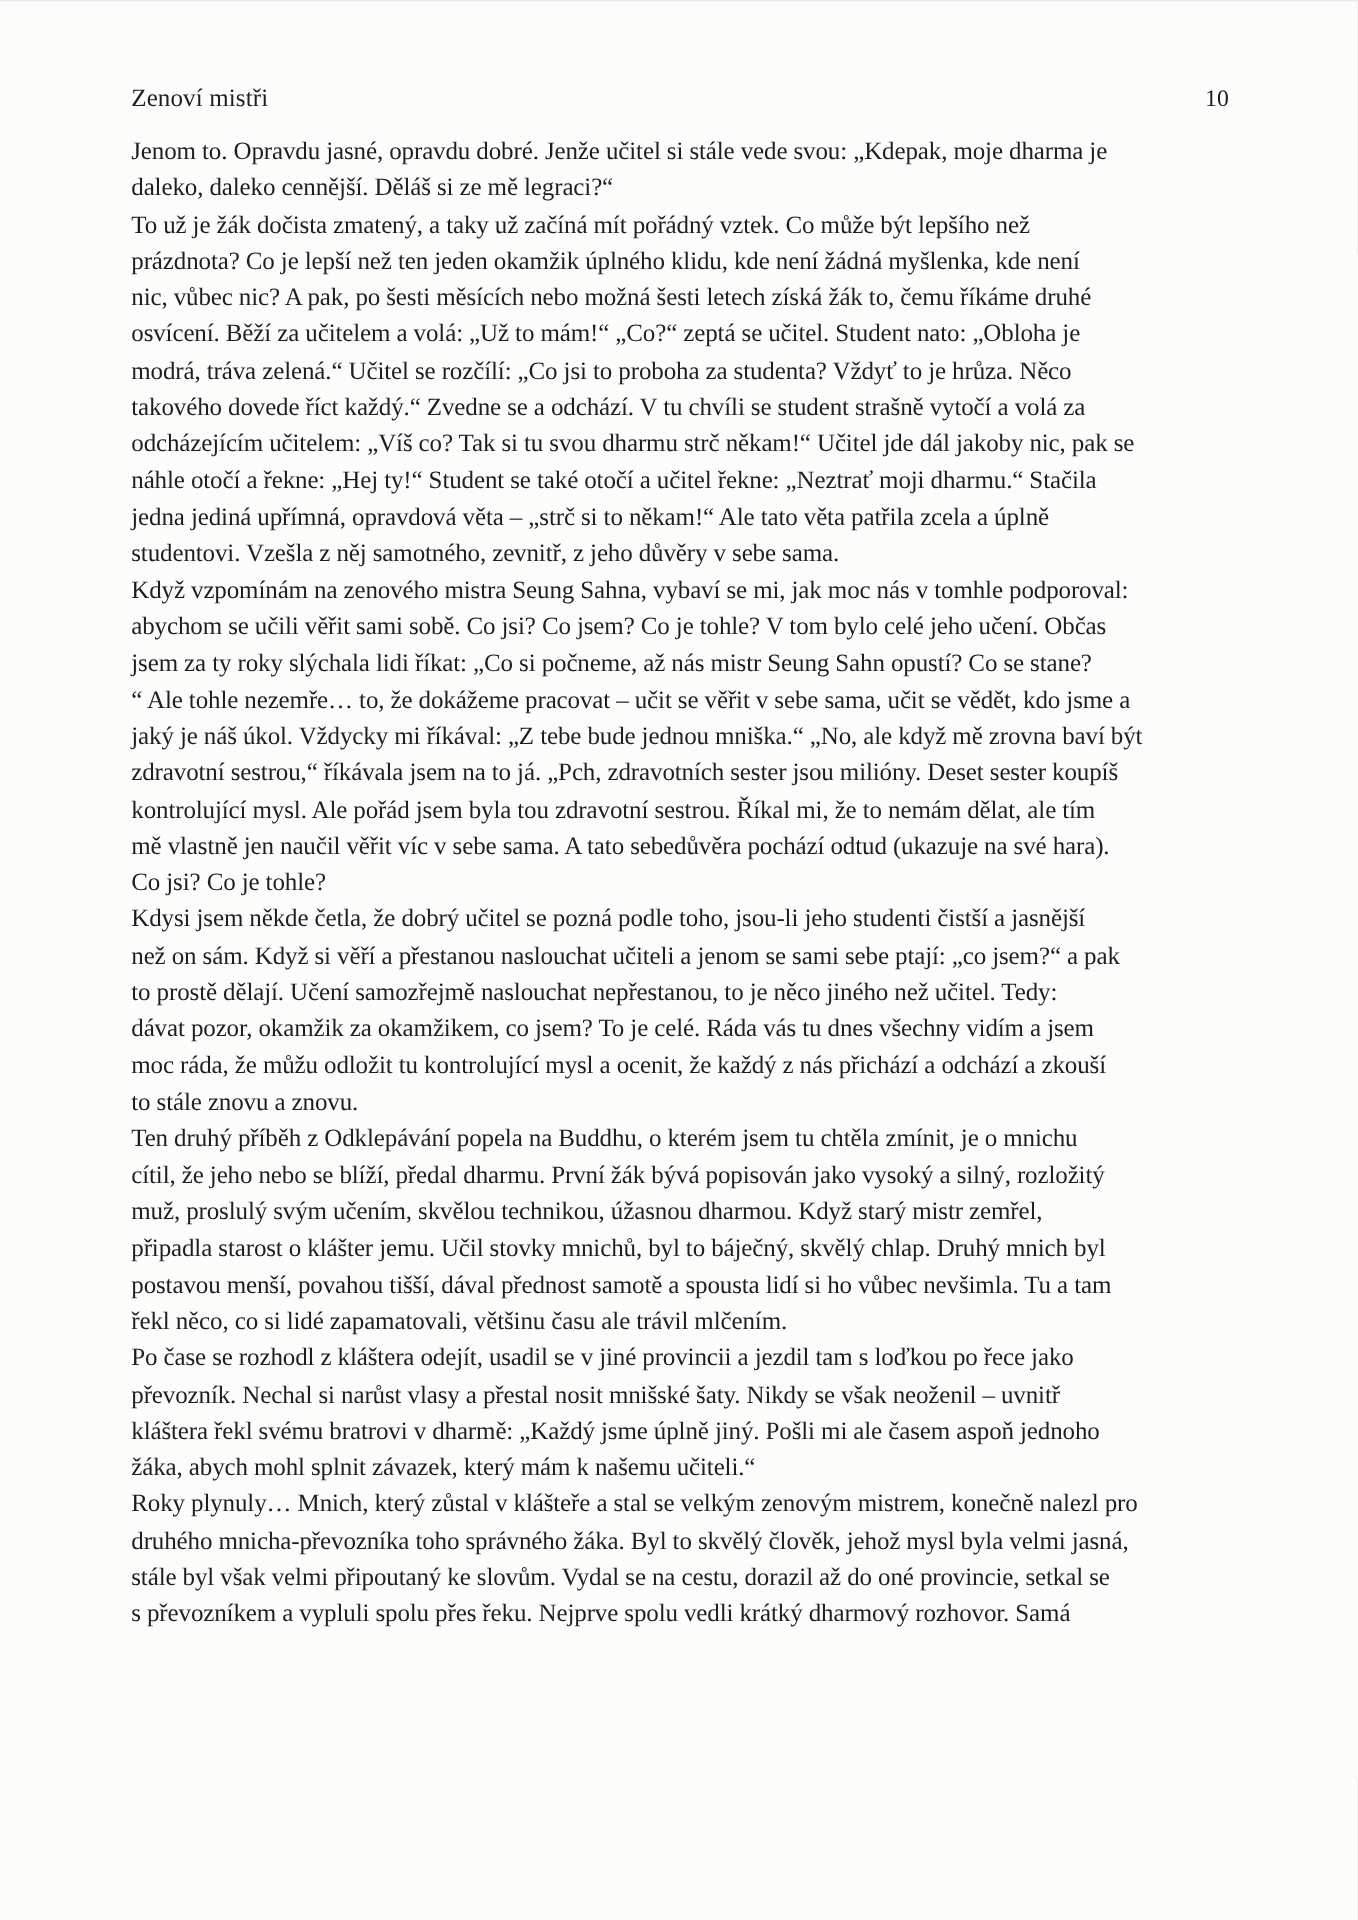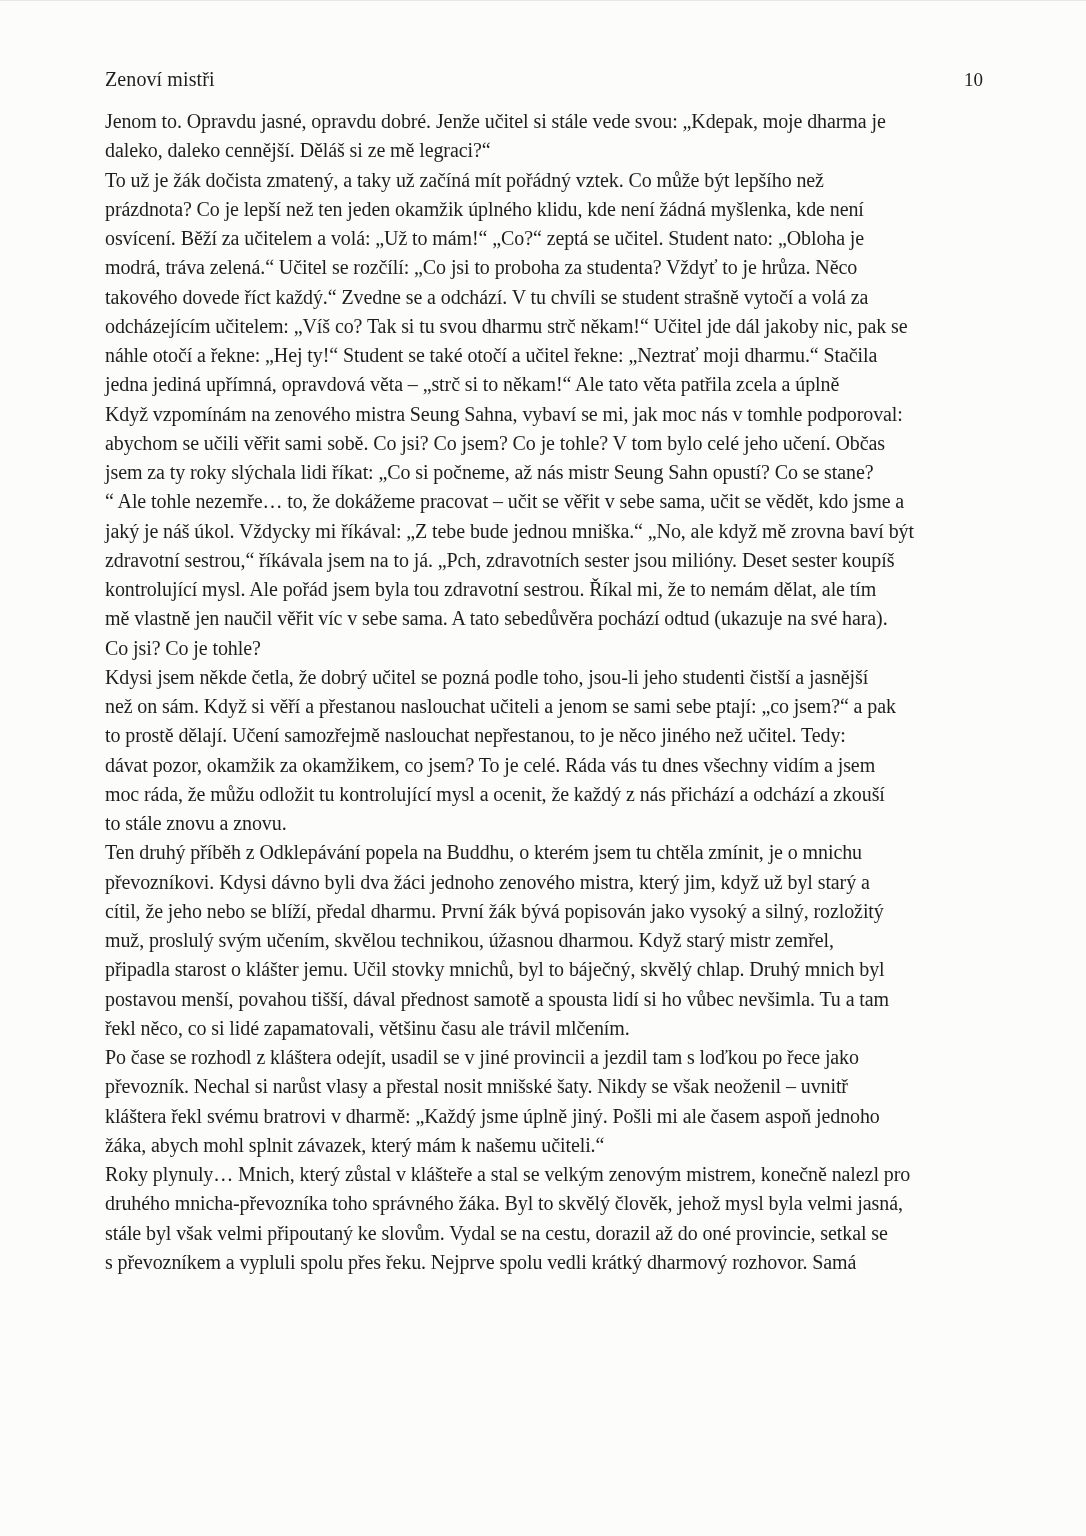--- a/index.html
+++ b/index.html
@@ -56,43 +56,44 @@
   <div class="running-header">
     <span class="title">Zenoví mistři</span>
     <span class="page-number">10</span>
   </div>
 
   <div class="body-text">
       <div class="text-line">Jenom to. Opravdu jasné, opravdu dobré. Jenže učitel si stále vede svou: „Kdepak, moje dharma je</div>
       <div class="text-line">daleko, daleko cennější. Děláš si ze mě legraci?“</div>
       <div class="text-line">To už je žák dočista zmatený, a taky už začíná mít pořádný vztek. Co může být lepšího než</div>
       <div class="text-line">prázdnota? Co je lepší než ten jeden okamžik úplného klidu, kde není žádná myšlenka, kde není</div>
+      <div class="text-line">nic, vůbec nic? A pak, po šesti měsících nebo možná šesti letech získá žák to, čemu říkáme druhé</div>
       <div class="text-line">osvícení. Běží za učitelem a volá: „Už to mám!“ „Co?“ zeptá se učitel. Student nato: „Obloha je</div>
       <div class="text-line">modrá, tráva zelená.“ Učitel se rozčílí: „Co jsi to proboha za studenta? Vždyť to je hrůza. Něco</div>
       <div class="text-line">takového dovede říct každý.“ Zvedne se a odchází. V tu chvíli se student strašně vytočí a volá za</div>
       <div class="text-line">odcházejícím učitelem: „Víš co? Tak si tu svou dharmu strč někam!“ Učitel jde dál jakoby nic, pak se</div>
       <div class="text-line">náhle otočí a řekne: „Hej ty!“ Student se také otočí a učitel řekne: „Neztrať moji dharmu.“ Stačila</div>
       <div class="text-line">jedna jediná upřímná, opravdová věta – „strč si to někam!“ Ale tato věta patřila zcela a úplně</div>
+      <div class="text-line">studentovi. Vzešla z něj samotného, zevnitř, z jeho důvěry v sebe sama.</div>
       <div class="text-line">Když vzpomínám na zenového mistra Seung Sahna, vybaví se mi, jak moc nás v tomhle podporoval:</div>
       <div class="text-line">abychom se učili věřit sami sobě. Co jsi? Co jsem? Co je tohle? V tom bylo celé jeho učení. Občas</div>
       <div class="text-line">jsem za ty roky slýchala lidi říkat: „Co si počneme, až nás mistr Seung Sahn opustí? Co se stane?</div>
       <div class="text-line">“ Ale tohle nezemře… to, že dokážeme pracovat – učit se věřit v sebe sama, učit se vědět, kdo jsme a</div>
       <div class="text-line">jaký je náš úkol. Vždycky mi říkával: „Z tebe bude jednou mniška.“ „No, ale když mě zrovna baví být</div>
       <div class="text-line">zdravotní sestrou,“ říkávala jsem na to já. „Pch, zdravotních sester jsou milióny. Deset sester koupíš</div>
       <div class="text-line">kontrolující mysl. Ale pořád jsem byla tou zdravotní sestrou. Říkal mi, že to nemám dělat, ale tím</div>
       <div class="text-line">mě vlastně jen naučil věřit víc v sebe sama. A tato sebedůvěra pochází odtud (ukazuje na své hara).</div>
       <div class="text-line">Co jsi? Co je tohle?</div>
       <div class="text-line">Kdysi jsem někde četla, že dobrý učitel se pozná podle toho, jsou-li jeho studenti čistší a jasnější</div>
       <div class="text-line">než on sám. Když si věří a přestanou naslouchat učiteli a jenom se sami sebe ptají: „co jsem?“ a pak</div>
       <div class="text-line">to prostě dělají. Učení samozřejmě naslouchat nepřestanou, to je něco jiného než učitel. Tedy:</div>
       <div class="text-line">dávat pozor, okamžik za okamžikem, co jsem? To je celé. Ráda vás tu dnes všechny vidím a jsem</div>
       <div class="text-line">moc ráda, že můžu odložit tu kontrolující mysl a ocenit, že každý z nás přichází a odchází a zkouší</div>
       <div class="text-line">to stále znovu a znovu.</div>
       <div class="text-line">Ten druhý příběh z Odklepávání popela na Buddhu, o kterém jsem tu chtěla zmínit, je o mnichu</div>
-      <div class="text-line">převozníkovi. Kdysi dávno byli dva žáci jednoho zenového mistra, který jim, když už byl starý a</div>
       <div class="text-line">cítil, že jeho nebo se blíží, předal dharmu. První žák bývá popisován jako vysoký a silný, rozložitý</div>
       <div class="text-line">muž, proslulý svým učením, skvělou technikou, úžasnou dharmou. Když starý mistr zemřel,</div>
       <div class="text-line">připadla starost o klášter jemu. Učil stovky mnichů, byl to báječný, skvělý chlap. Druhý mnich byl</div>
       <div class="text-line">postavou menší, povahou tišší, dával přednost samotě a spousta lidí si ho vůbec nevšimla. Tu a tam</div>
       <div class="text-line">řekl něco, co si lidé zapamatovali, většinu času ale trávil mlčením.</div>
       <div class="text-line">Po čase se rozhodl z kláštera odejít, usadil se v jiné provincii a jezdil tam s loďkou po řece jako</div>
       <div class="text-line">převozník. Nechal si narůst vlasy a přestal nosit mnišské šaty. Nikdy se však neoženil – uvnitř</div>
       <div class="text-line">kláštera řekl svému bratrovi v dharmě: „Každý jsme úplně jiný. Pošli mi ale časem aspoň jednoho</div>
       <div class="text-line">žáka, abych mohl splnit závazek, který mám k našemu učiteli.“</div>
       <div class="text-line">Roky plynuly… Mnich, který zůstal v klášteře a stal se velkým zenovým mistrem, konečně nalezl pro</div>

